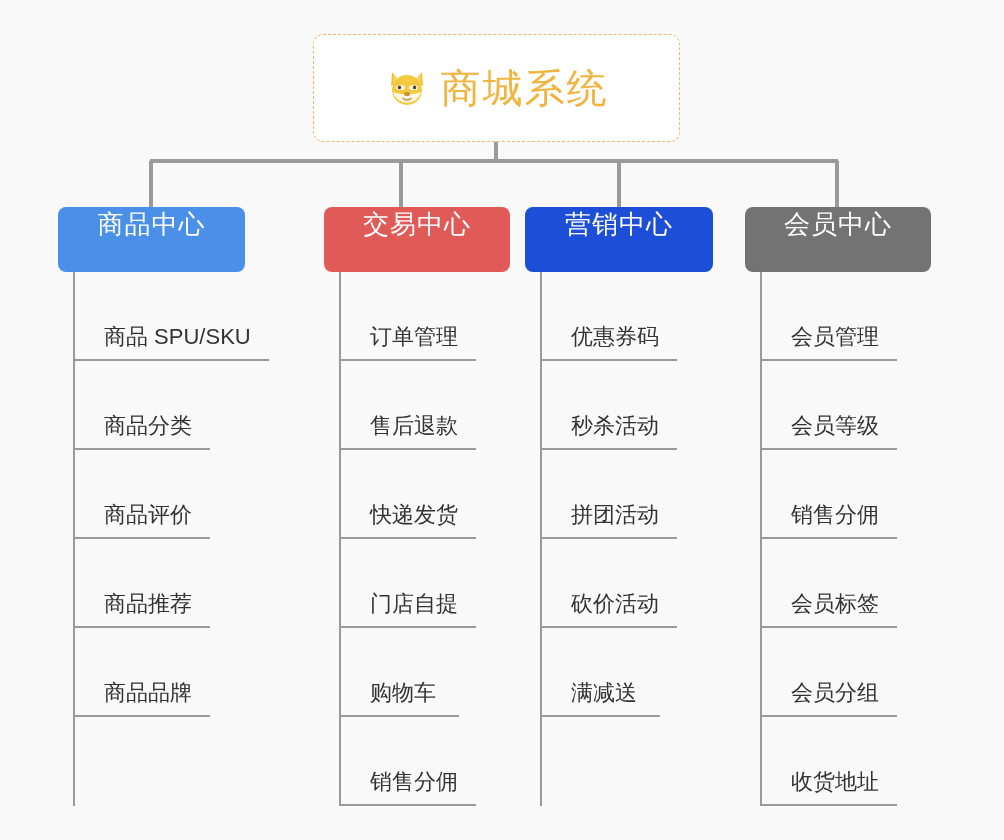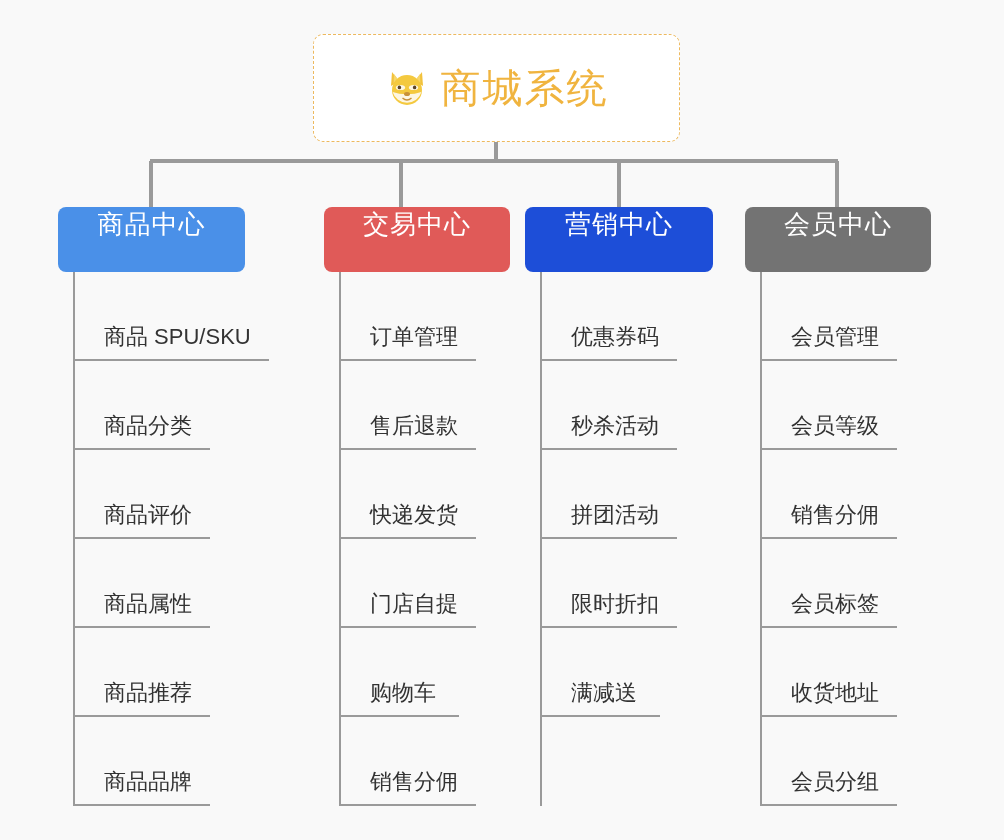--- a/index.html
+++ b/index.html
@@ -159,24 +159,20 @@
       </div>
       <div class="leaf">
         <span class="leaf-label">商品分类</span>
         <span class="leaf-rule" style="width: 137px;"></span>
       </div>
       <div class="leaf">
         <span class="leaf-label">商品评价</span>
         <span class="leaf-rule" style="width: 137px;"></span>
       </div>
       <div class="leaf">
-        <span class="leaf-label">商品属性</span>
-        <span class="leaf-rule" style="width: 137px;"></span>
-      </div>
-      <div class="leaf">
         <span class="leaf-label">商品推荐</span>
         <span class="leaf-rule" style="width: 137px;"></span>
       </div>
       <div class="leaf">
         <span class="leaf-label">商品品牌</span>
         <span class="leaf-rule" style="width: 137px;"></span>
       </div>
     </div>
   </div>
 
@@ -225,21 +221,21 @@
       </div>
       <div class="leaf">
         <span class="leaf-label">秒杀活动</span>
         <span class="leaf-rule" style="width: 137px;"></span>
       </div>
       <div class="leaf">
         <span class="leaf-label">拼团活动</span>
         <span class="leaf-rule" style="width: 137px;"></span>
       </div>
       <div class="leaf">
-        <span class="leaf-label">限时折扣</span>
+        <span class="leaf-label">砍价活动</span>
         <span class="leaf-rule" style="width: 137px;"></span>
       </div>
       <div class="leaf">
         <span class="leaf-label">满减送</span>
         <span class="leaf-rule" style="width: 120px;"></span>
       </div>
     </div>
   </div>
 
   <div class="branch" id="branch-3">
@@ -258,23 +254,23 @@
       </div>
       <div class="leaf">
         <span class="leaf-label">销售分佣</span>
         <span class="leaf-rule" style="width: 137px;"></span>
       </div>
       <div class="leaf">
         <span class="leaf-label">会员标签</span>
         <span class="leaf-rule" style="width: 137px;"></span>
       </div>
       <div class="leaf">
+        <span class="leaf-label">会员分组</span>
+        <span class="leaf-rule" style="width: 137px;"></span>
+      </div>
+      <div class="leaf">
         <span class="leaf-label">收货地址</span>
         <span class="leaf-rule" style="width: 137px;"></span>
       </div>
-      <div class="leaf">
-        <span class="leaf-label">会员分组</span>
-        <span class="leaf-rule" style="width: 137px;"></span>
-      </div>
     </div>
   </div>
 
 </div>
 
 </body></html>

